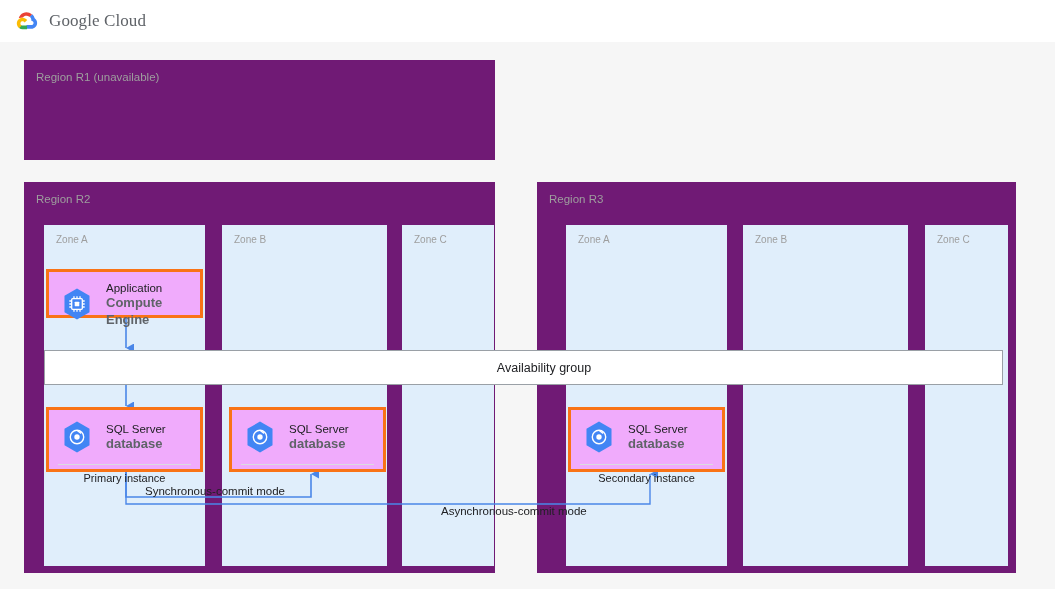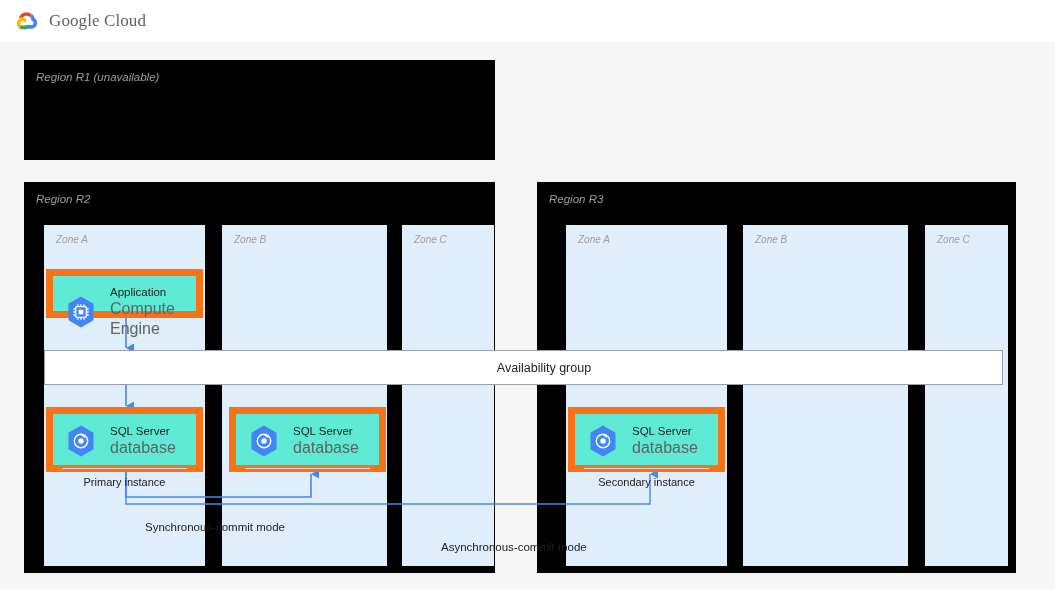--- a/index.html
+++ b/index.html
@@ -43,22 +43,21 @@
   .canvas {
     position: absolute;
     left: 0; top: 42px;
     width: 1055px; height: 547px;
     background: #f6f6f6;
   }
 
   
   .region {
     position: absolute;
-    background: #000000;
-    font-style: italic;
+    background: #701a75;
   }
   .region-label {
     position: absolute;
     left: 12px; top: 11px;
     font-size: 11.5px;
     color: #9e9e9e;
   }
 
   
   .zone {
@@ -68,45 +67,46 @@
   .zone-label {
     position: absolute;
     left: 12px; top: 9px;
     font-size: 10px;
     color: #9e9e9e;
   }
 
   
   .card {
     position: absolute;
-    background: #5eead4;
-    border: 7px solid #f97316;
+    background: #f0abfc;
+    border: 3px solid #f97316;
     box-sizing: border-box;
   }
   .card-top {
     display: flex;
     align-items: center;
     padding: 9px 10px 9px 9px;
     box-sizing: border-box;
   }
   .card-icon {
     width: 38px; height: 36px;
     flex: 0 0 auto;
     margin-right: 10px;
   }
   .card-text { line-height: 1.25; }
   .card-title {
     font-size: 11.5px;
     color: #202124;
     display: block;
   }
   .card-sub {
-    font-size: 16px;
+    font-size: 13px;
     color: #5f6368;
     display: block;
+    font-weight: bold;
   }
   .card-divider {
     height: 1px;
     background: #dadce0;
     margin: 0 9px;
   }
   .card-footer {
     text-align: center;
     font-size: 11px;
     color: #202124;
@@ -135,21 +135,20 @@
     pointer-events: none;
   }
 
   
   .edge-label {
     position: absolute;
     font-size: 11.5px;
     color: #202124;
     white-space: nowrap;
     background: transparent;
-    margin-top: 36px;
   }
 </style>
 </head>
 <body>
 
 <div class="header">
   <svg class="logo-mark" viewBox="0 0 48 48">
     <path fill="#ea4335" d="M29.4 16.2l3.3-3.3.2-1.4c-6-5.5-15.6-4.9-21 1.3-1.5 1.7-2.6 3.8-3.2 5.9l1.2-.2 6.6-1.1.5-.5c2.9-3.2 7.9-3.6 11.2-.9l1.2.2z"></path>
     <path fill="#4285f4" d="M38.2 18.7c-.8-2.8-2.3-5.3-4.5-7.2l-4.6 4.6c1.9 1.6 3 4 2.9 6.5v.8c2.3 0 4.1 1.9 4.1 4.1s-1.9 4.1-4.1 4.1h-8.2l-.8.8v4.9l.8.8H32c5.9 0 10.7-4.7 10.7-10.6 0-3.6-1.8-7-4.5-8.8z"></path>
     <path fill="#34a853" d="M15.8 39h8.2v-6.6h-8.2c-.6 0-1.2-.1-1.7-.4l-1.2.4-3.3 3.3-.3 1.1c1.9 1.4 4.1 2.2 6.5 2.2z"></path>

